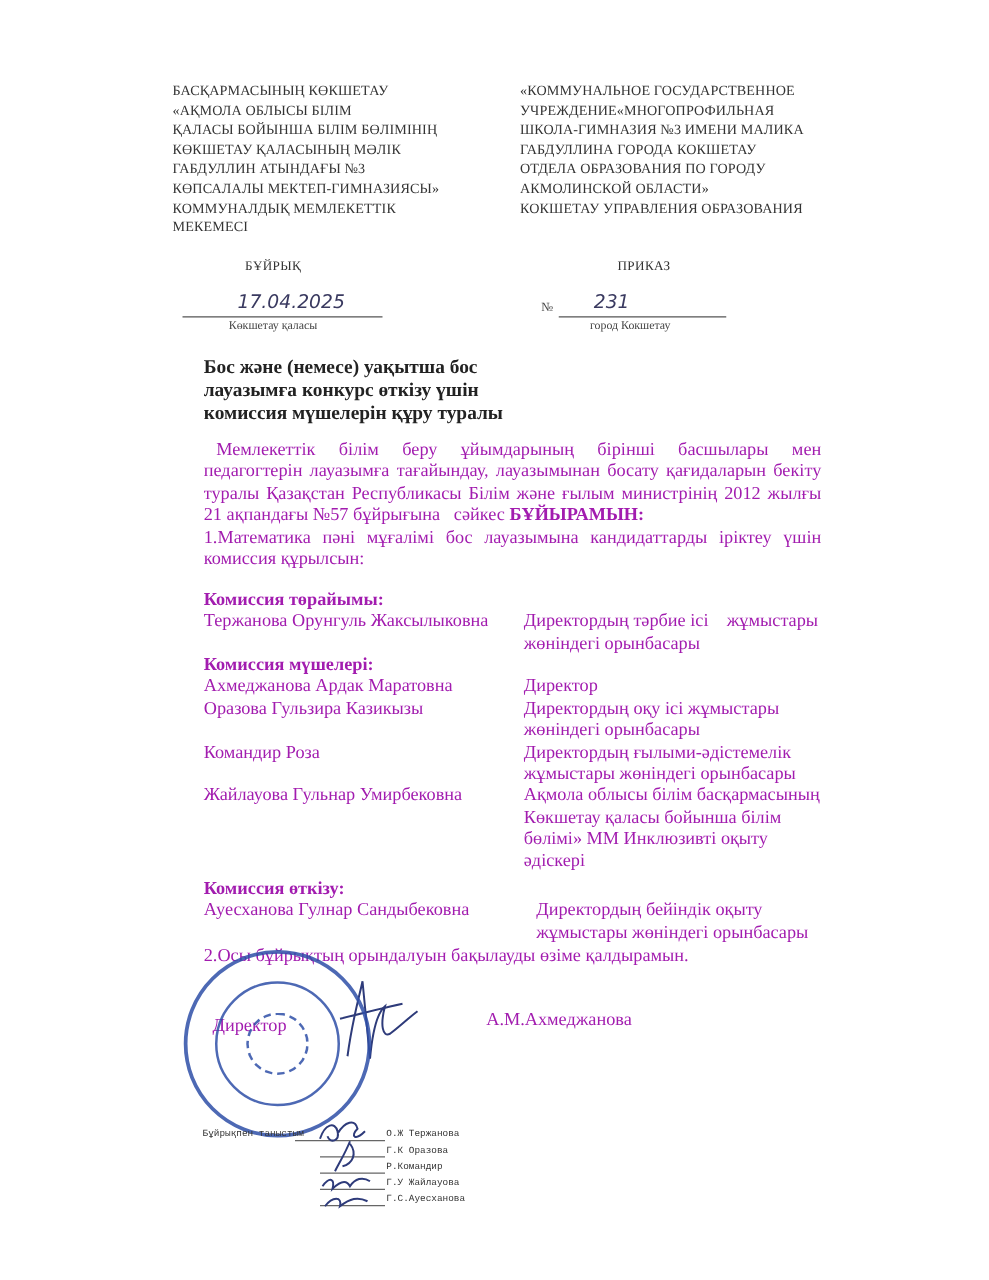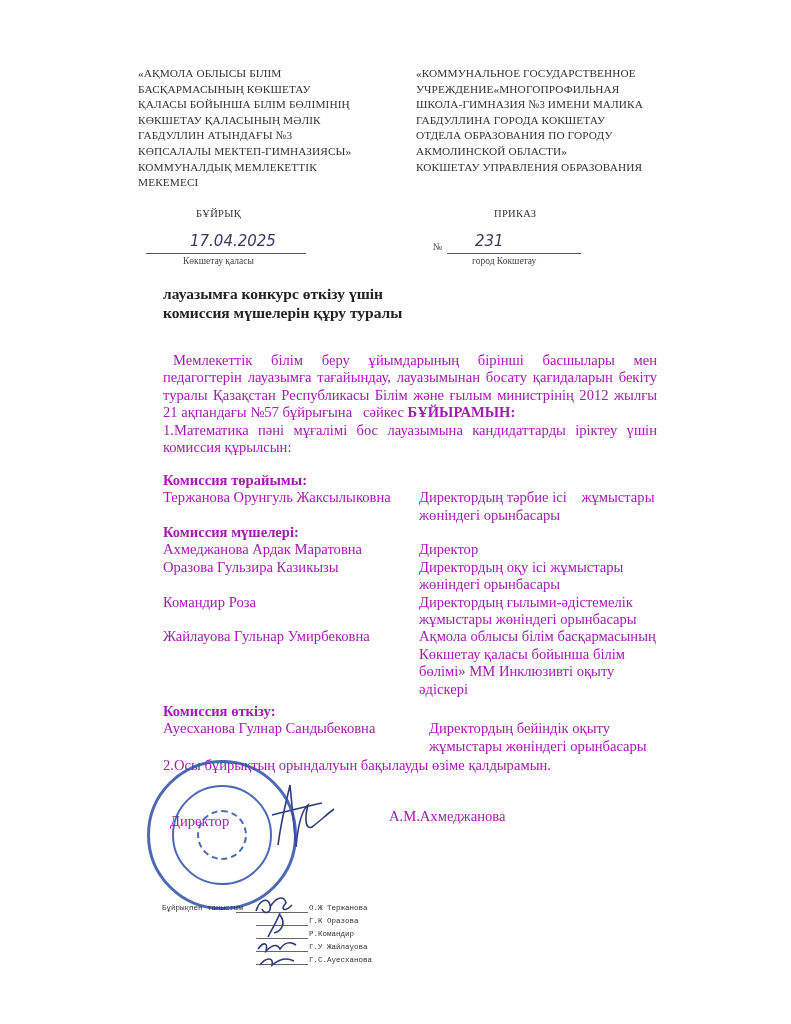--- a/index.html
+++ b/index.html
@@ -22,22 +22,22 @@
   .stamp { width: 150px; height: 150px; border-radius: 50%; border: 3px solid #2f4fa8; box-sizing: border-box; opacity: 0.85; }
   .stamp .inner { position: absolute; left: 22px; top: 22px; width: 100px; height: 100px; border-radius: 50%; border: 2px solid #2f4fa8; box-sizing: border-box; }
   .stamp .emblem { position: absolute; left: 48px; top: 44px; width: 50px; height: 50px; border-radius: 50%; border: 2px dashed #2f4fa8; box-sizing: border-box; }
   .acq { font-family: Liberation Mono, monospace; font-size: 7.5px; color: #333; }
   .sig { stroke: #2e3b7a; fill: none; stroke-width: 1.6; }
 </style>
 </head>
 <body>
 
 <div class="abs hdr" style="left:138px; top:66px;">
+  <div>БАСҚАРМАСЫНЫҢ КӨКШЕТАУ</div>
   <div>«АҚМОЛА ОБЛЫСЫ БІЛІМ</div>
-  <div>БАСҚАРМАСЫНЫҢ КӨКШЕТАУ</div>
   <div>ҚАЛАСЫ БОЙЫНША БІЛІМ БӨЛІМІНІҢ</div>
   <div>КӨКШЕТАУ ҚАЛАСЫНЫҢ  МӘЛІК</div>
   <div>ГАБДУЛЛИН АТЫНДАҒЫ №3</div>
   <div>КӨПСАЛАЛЫ МЕКТЕП-ГИМНАЗИЯСЫ»</div>
   <div>КОММУНАЛДЫҚ МЕМЛЕКЕТТІК</div>
   <div>МЕКЕМЕСІ</div>
 </div>
 
 <div class="abs hdr" style="left:416px; top:66px;">
   <div>«КОММУНАЛЬНОЕ ГОСУДАРСТВЕННОЕ</div>
@@ -55,20 +55,21 @@
 <div class="abs line" style="left:146px; top:253px; width:160px;"></div>
 <div class="abs hand" style="left:190px; top:232px;">17.04.2025</div>
 <div class="abs small" style="left:183px; top:256px;">Көкшетау қаласы</div>
 
 <div class="abs small" style="left:433px; top:241px; font-size:10px;">№</div>
 <div class="abs line" style="left:447px; top:253px; width:134px;"></div>
 <div class="abs hand" style="left:475px; top:232px;">231</div>
 <div class="abs small" style="left:472px; top:256px;">город Кокшетау</div>
 
 <div class="abs subj" style="left:163px; top:285px;">
+  <div>Бос және (немесе) уақытша бос</div>
   <div>лауазымға конкурс өткізу үшін</div>
   <div>комиссия мүшелерін құру туралы</div>
 </div>
 
 <div class="abs body" style="left:163px; top:352px; width:494px;">
   <div class="just" style="padding-left:10px;">Мемлекеттік білім беру ұйымдарының бірінші басшылары мен</div>
   <div class="just">педагогтерін лауазымға тағайындау, лауазымынан босату қағидаларын бекіту</div>
   <div class="just">туралы Қазақстан Республикасы Білім және ғылым министрінің 2012 жылғы</div>
   <div><span style="white-space:pre;">21 ақпандағы №57 бұйрығына   сәйкес </span><span class="b">БҰЙЫРАМЫН:</span></div>
   <div class="just">1.Математика пәні мұғалімі бос лауазымына  кандидаттарды іріктеу үшін</div>

